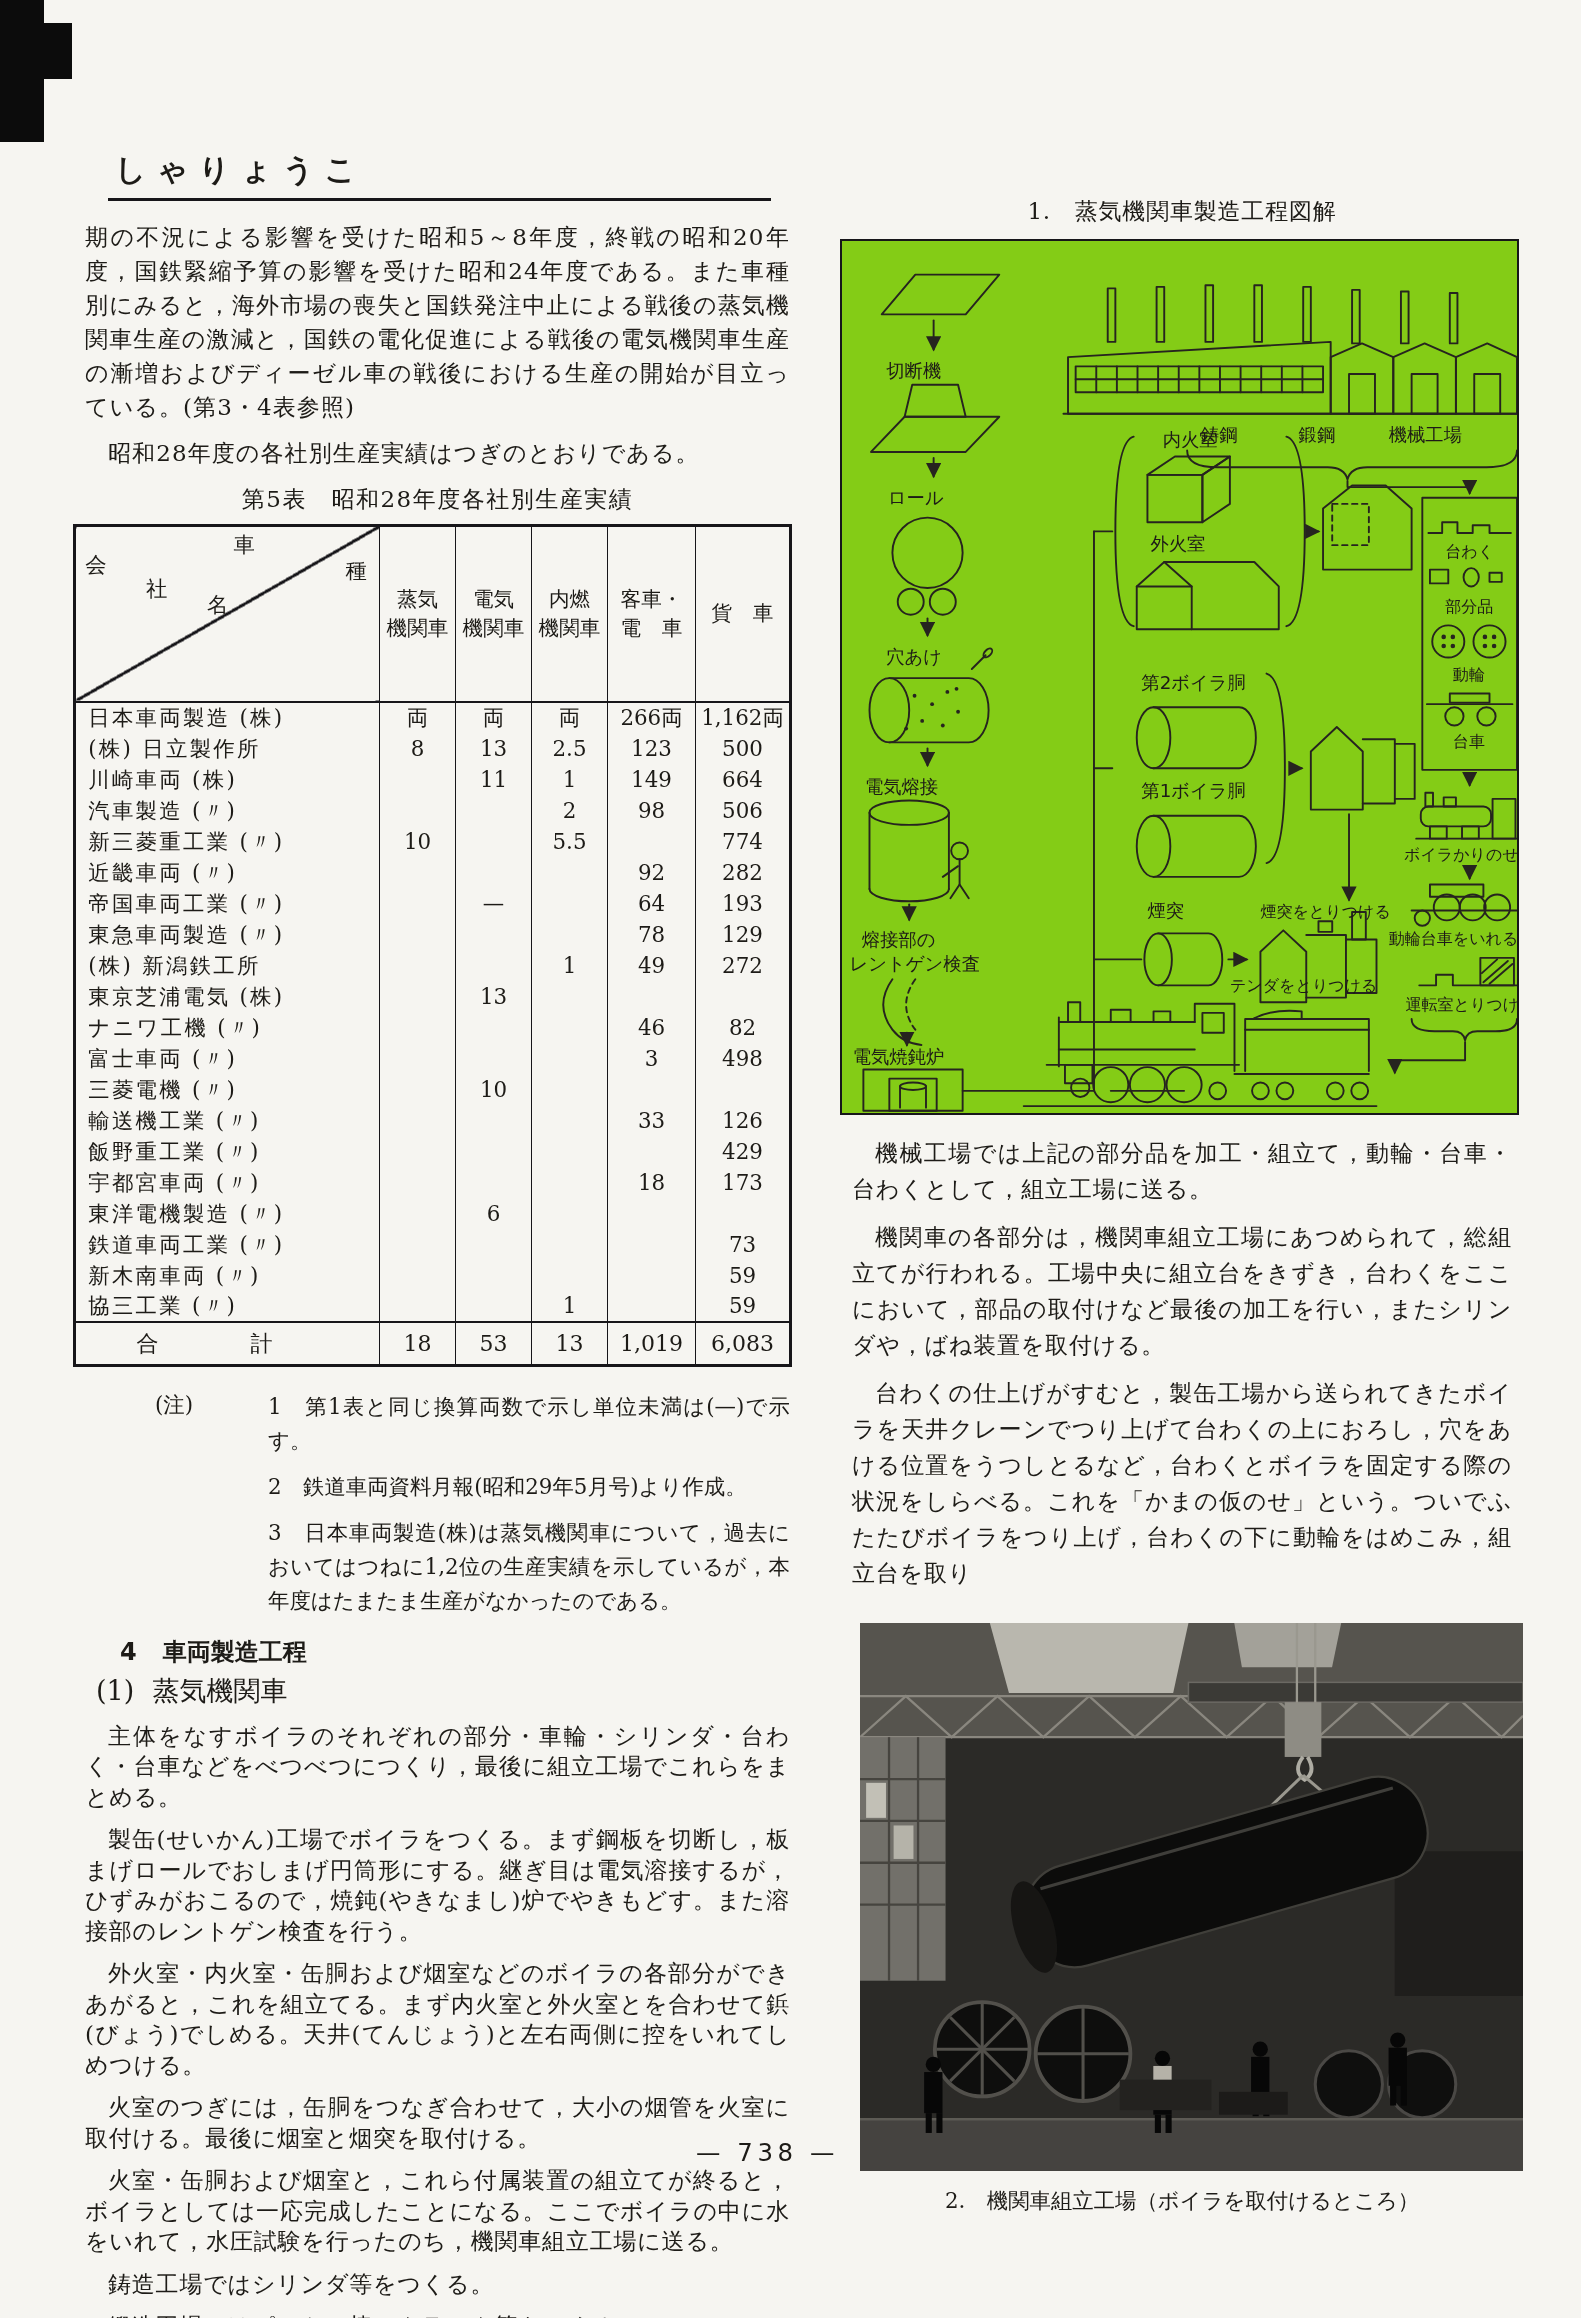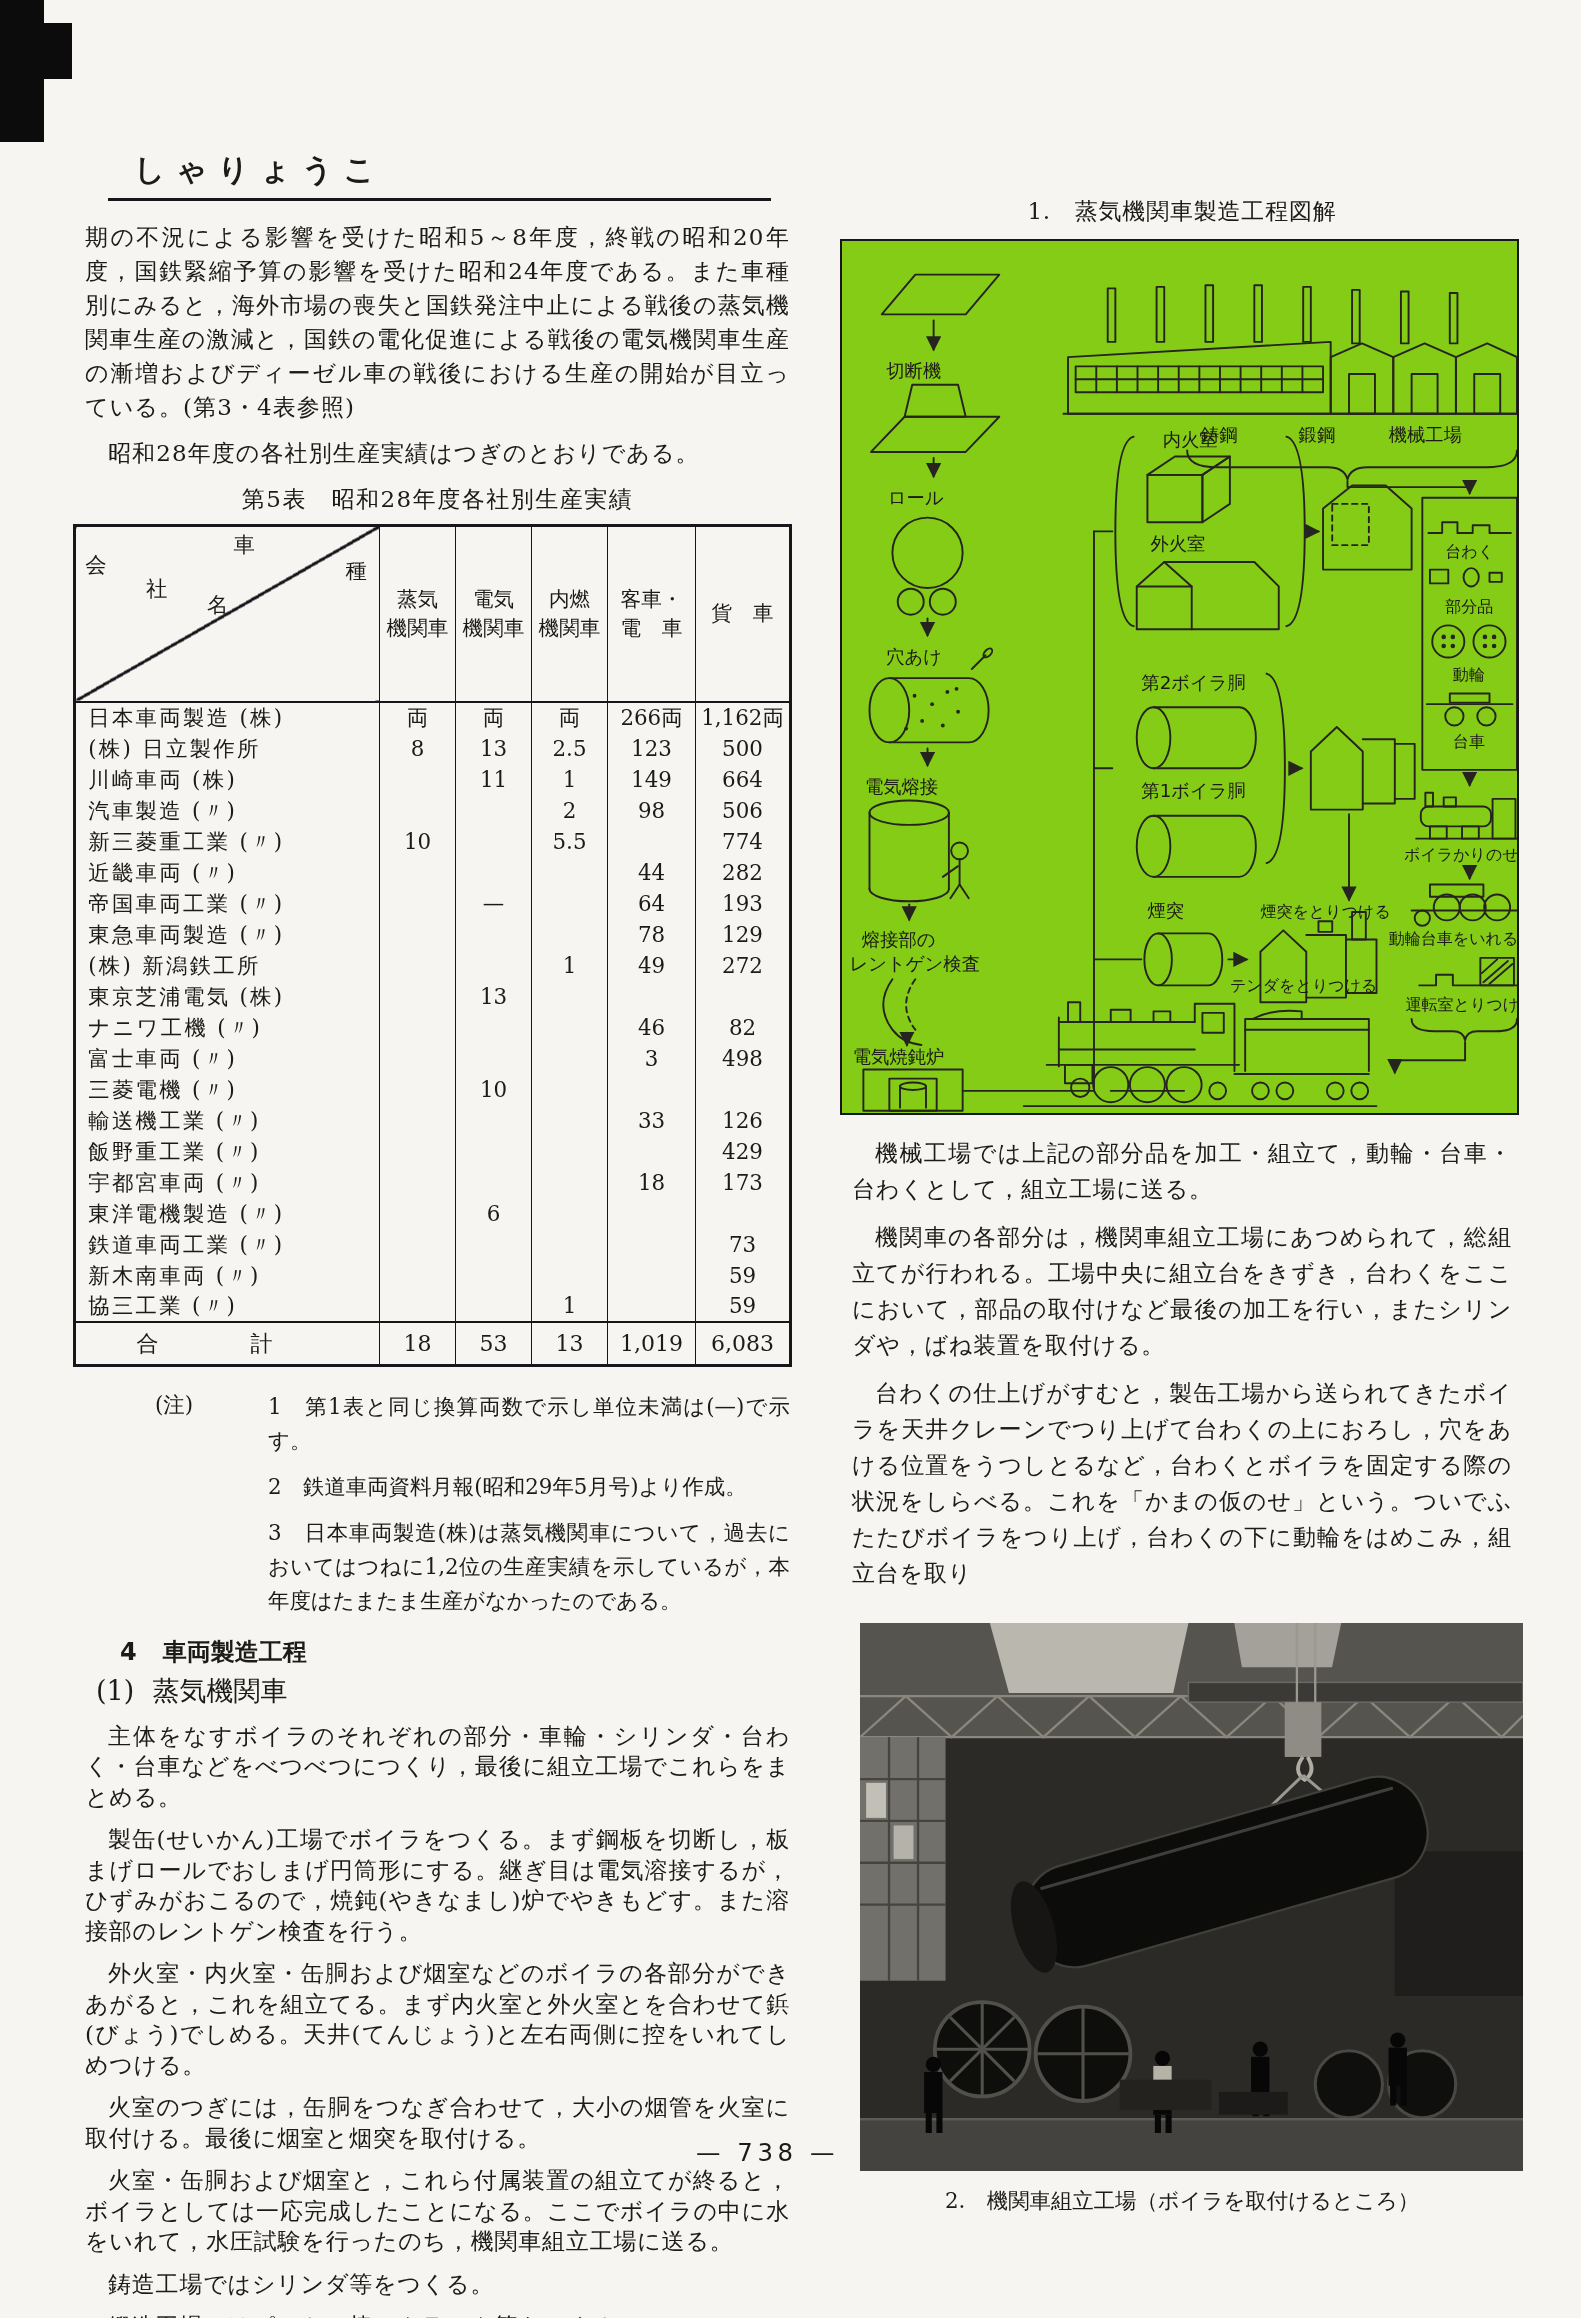--- a/index.html
+++ b/index.html
@@ -3,21 +3,21 @@
 <meta charset="utf-8">
 <style>
   html,body{margin:0;padding:0;background:#9a9894;}
   .page{position:relative;width:1582px;height:2319px;background:#f6f5f1;overflow:hidden;
         font-family:"DejaVu Serif","Liberation Serif",serif;color:#1d1b17;}
   
   .corner-a{position:absolute;left:0;top:0;width:44px;height:142px;background:#0c0c0c;}
   .corner-b{position:absolute;left:17px;top:23px;width:55px;height:56px;background:#0c0c0c;}
   
   .hdr{position:absolute;left:115px;top:150px;font-family:Liberation Mono, monospace;
-       font-weight:700;font-size:30.5px;letter-spacing:10.7px;margin-left:19px;}
+       font-weight:700;font-size:30.5px;letter-spacing:10.7px;}
   .hdr-rule{position:absolute;left:108px;top:198px;width:663px;height:3.1px;background:#17161a;}
   
   .col-l{position:absolute;left:73px;top:208px;width:729px;}
   .col-r{position:absolute;left:840px;top:196px;width:684px;}
   .col-l p,.col-r p{margin:12px;text-align:justify;}
   .intro p{font-size:23px;line-height:34px;letter-spacing:1.1px;}
   .intro p.ind{text-indent:1em;}
   .tbl-title{margin-top:13.7px;text-align:center;font-size:23px;letter-spacing:1.5px;}
   
   table{border-collapse:collapse;width:718px;table-layout:fixed;margin-top:9.2px;
@@ -149,21 +149,21 @@
             <td></td>
             <td>5.5</td>
             <td></td>
             <td>774</td>
           </tr>
           <tr>
             <td>近畿車両 (〃)</td>
             <td></td>
             <td></td>
             <td></td>
-            <td>44</td>
+            <td>92</td>
             <td>282</td>
           </tr>
           <tr>
             <td>帝国車両工業 (〃)</td>
             <td></td>
             <td>—</td>
             <td></td>
             <td>64</td>
             <td>193</td>
           </tr>

